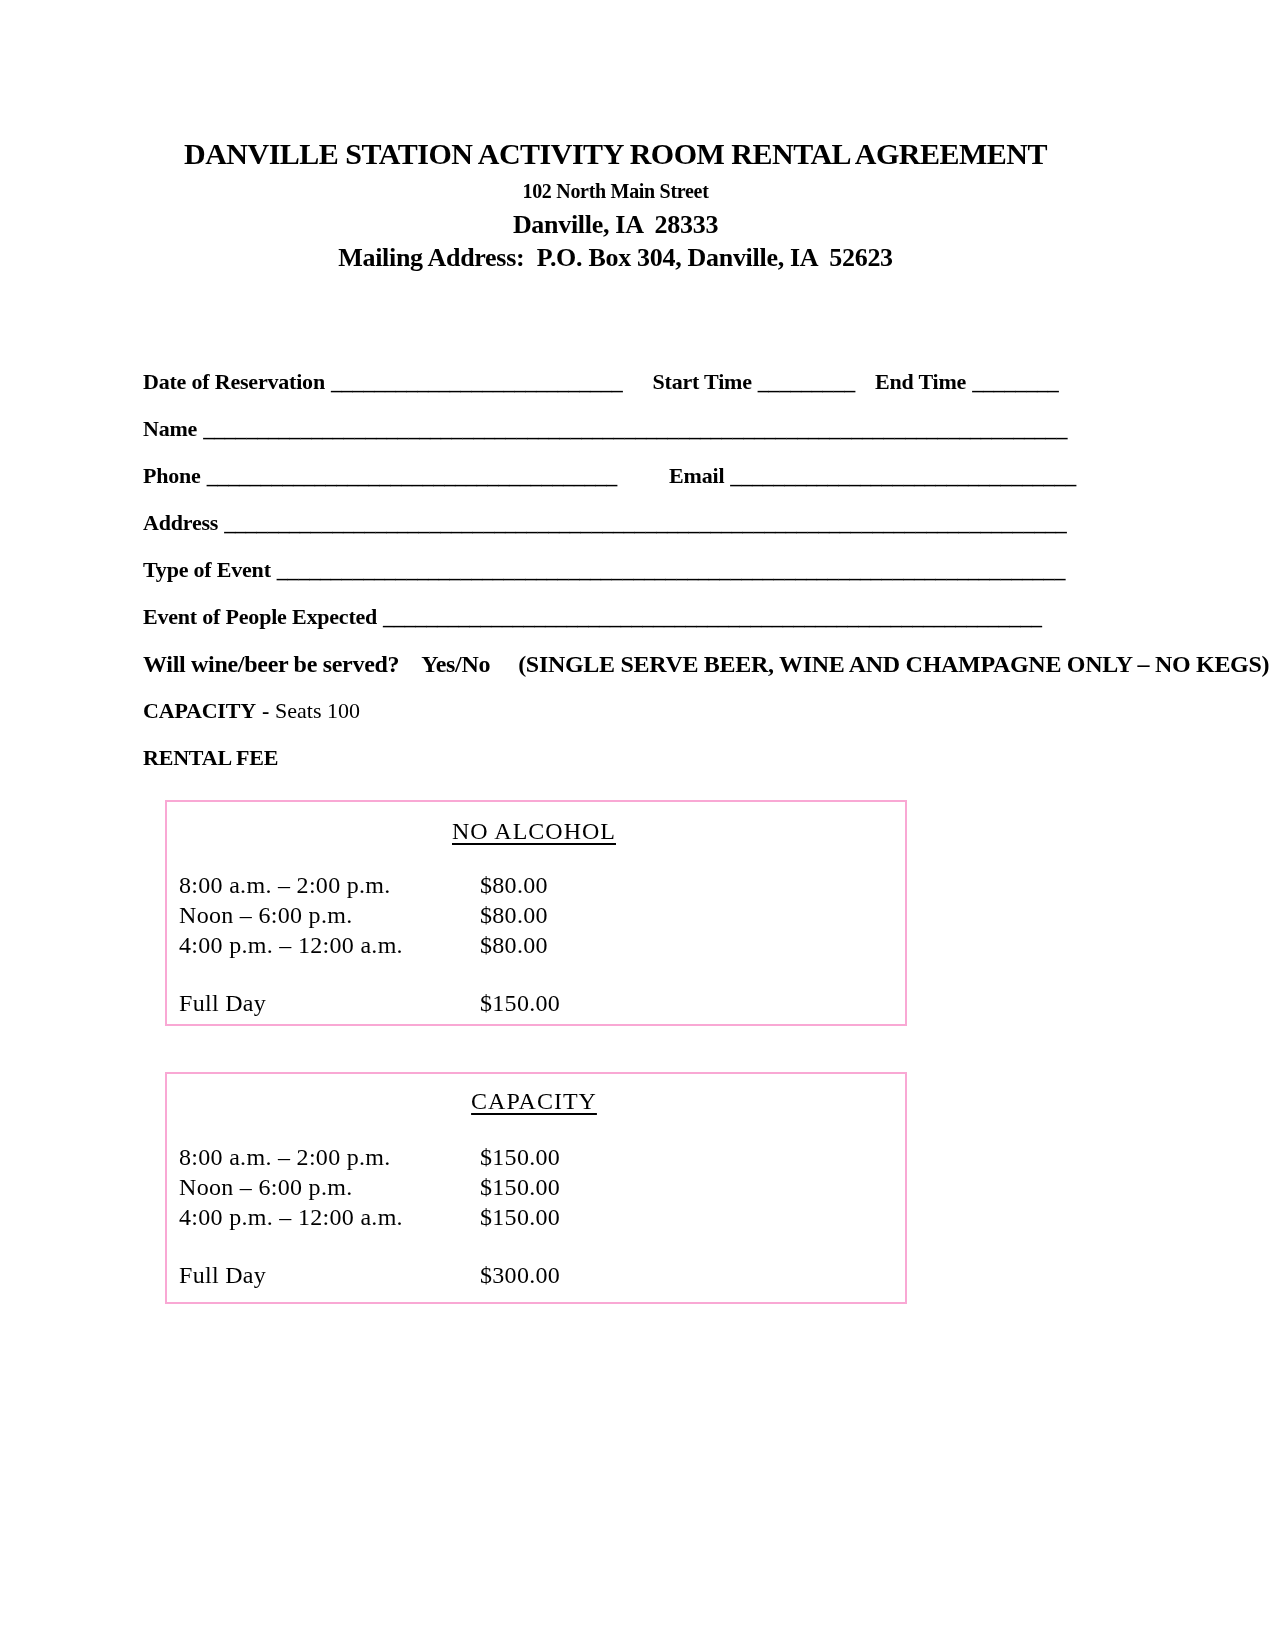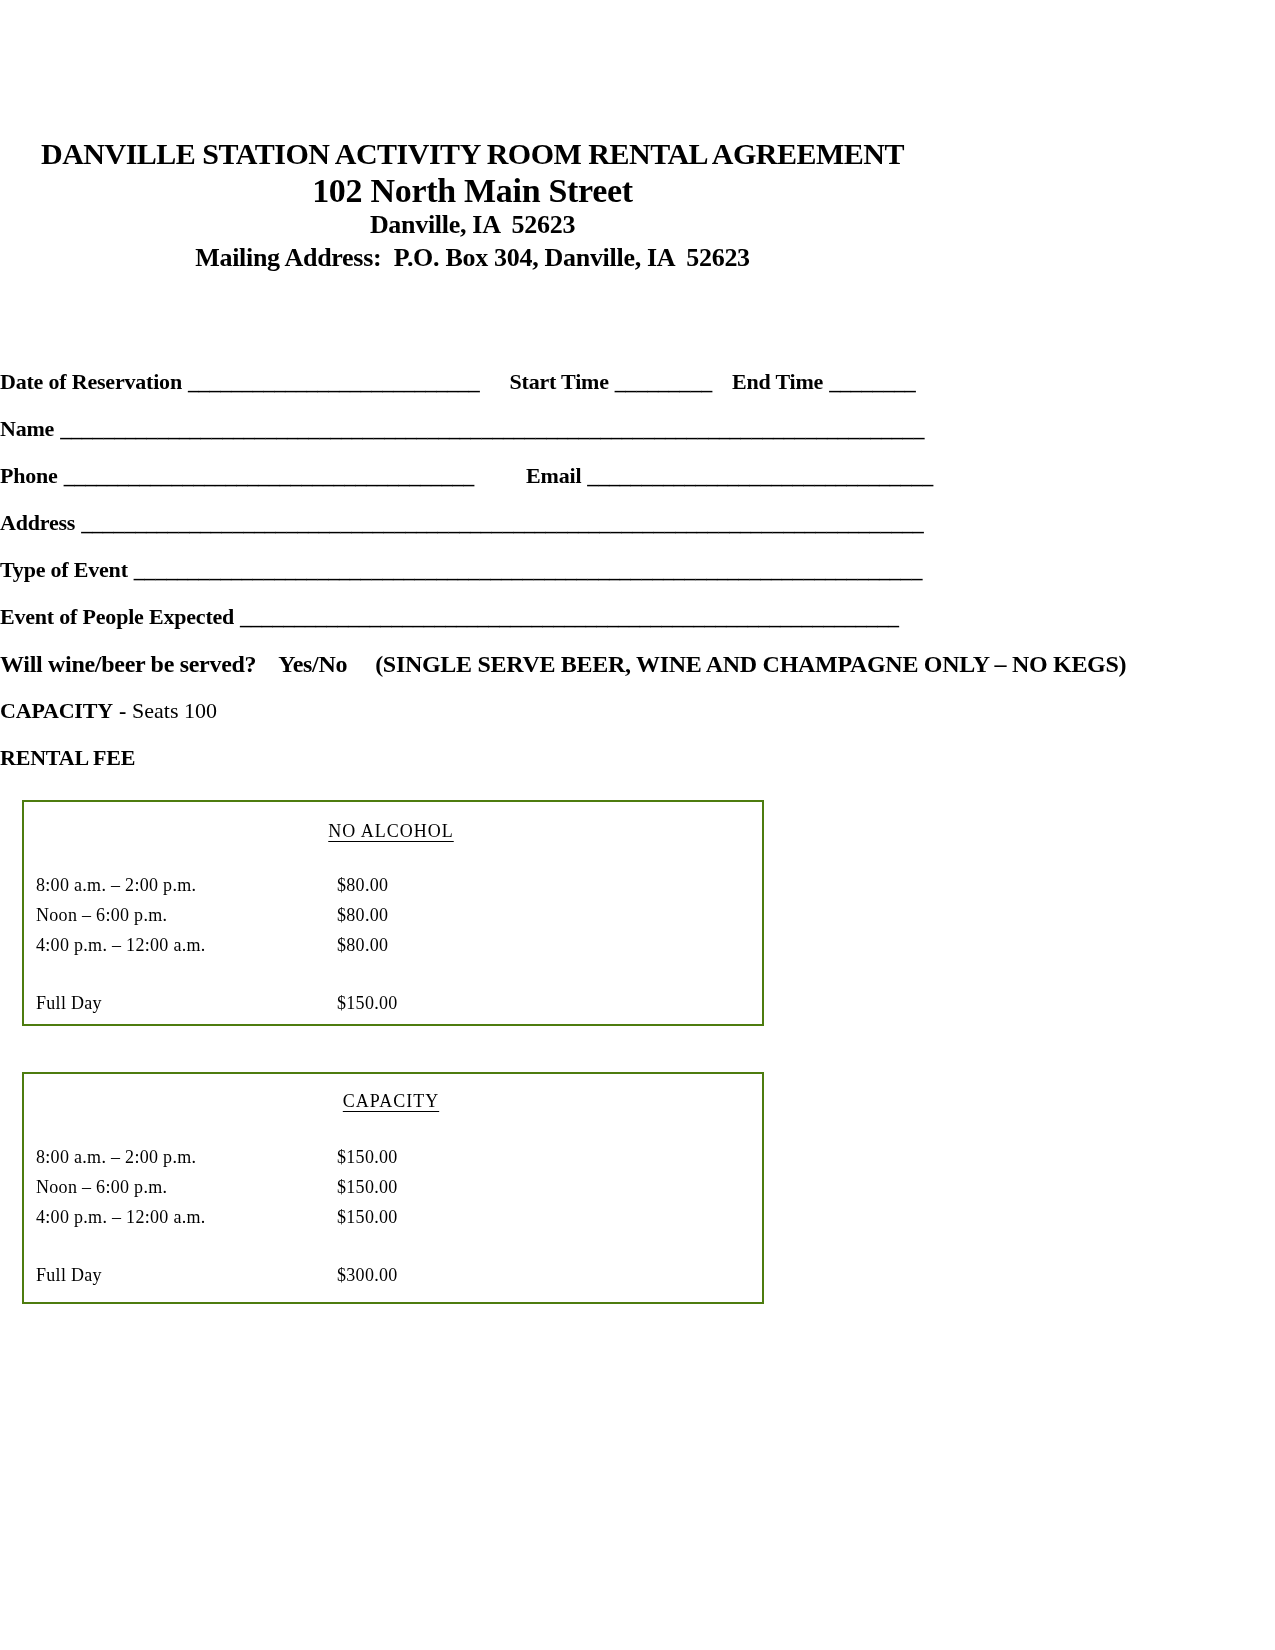--- a/index.html
+++ b/index.html
@@ -8,29 +8,30 @@
     width: 1275px;
     height: 1650px;
     font-family: "Liberation Serif", serif;
     color: #000000;
     position: relative;
     overflow: hidden;
   }
   .page {
     width: 1067px;
     height: 1650px;
+    padding-left: 143px;
     padding-top: 134px;
   }
   .content { width: 945px; }
 
   
   .title-block { text-align: center; font-weight: bold; }
   .title-block .line { display: block; white-space: pre; }
   .doc-title   { font-size: 30px; line-height: 40px; letter-spacing: -0.5px; }
-  .doc-sub     { font-size: 34px; line-height: 34px; letter-spacing: -0.3px; }
+  .doc-sub     { font-size: 20px; line-height: 34px; letter-spacing: -0.3px; }
   .doc-sub2    { font-size: 26px; line-height: 33px; letter-spacing: -0.3px; }
 
   
   .fields { margin-top: 94px; }
   .field-row {
     display: flex;
     align-items: baseline;
     white-space: pre;
     overflow: hidden;
     width: 945px;
@@ -56,23 +57,23 @@
   .wine-row .answer { margin-left: 22px; }
   .wine-row .note   { margin-left: 28px; }
 
   .capacity-row .sep { margin: 0 6px; }
   .capacity-row .normal { font-weight: normal; letter-spacing: 0; }
 
   
   .fee-box {
     width: 742px;
     margin-left: 22px;
-    border: 2px solid #4d7c0f;
+    border: 2px solid #f9a8d4;
     padding: 14px 16px 6px 12px;
-    font-size: 18px;
+    font-size: 24px;
     font-weight: normal;
     letter-spacing: 0.3px;
   }
   .fee-box.first { margin-top: 28px; }
   .fee-box.second { margin-top: 46px; padding-top: 12px; padding-bottom: 12px; }
   .fee-heading {
     text-align: center;
     line-height: 30px;
     margin-bottom: 24px;
   }
@@ -88,21 +89,21 @@
 </style>
 </head>
 <body>
 
 <div class="page">
   <div class="content">
 
     <div class="title-block">
       <span class="line doc-title">DANVILLE STATION ACTIVITY ROOM RENTAL AGREEMENT</span>
       <span class="line doc-sub">102 North Main Street</span>
-      <span class="line doc-sub2">Danville, IA  52623</span>
+      <span class="line doc-sub2">Danville, IA  28333</span>
       <span class="line doc-sub2">Mailing Address:  P.O. Box 304, Danville, IA  52623</span>
     </div>
 
     <div class="fields">
 
       <div class="field-row">
         <span class="label">Date of Reservation</span>
         <span class="blank">___________________________</span>
         <span class="label grp-start">Start Time</span>
         <span class="blank">_________</span>

